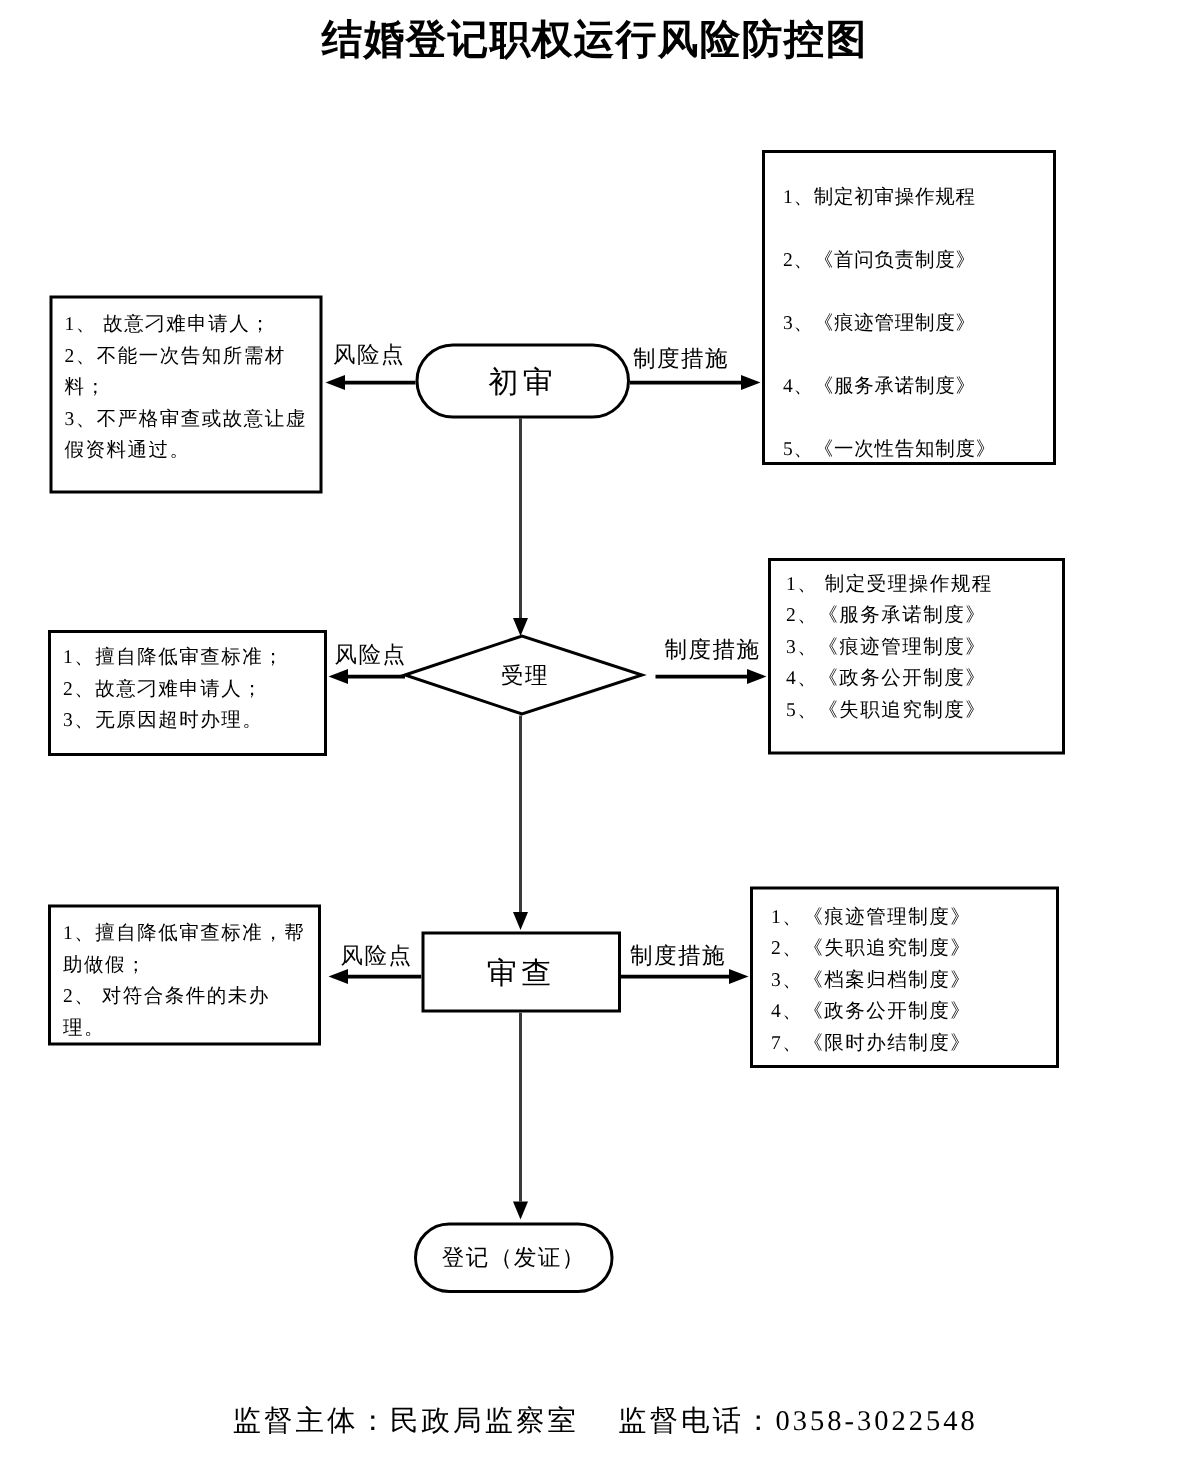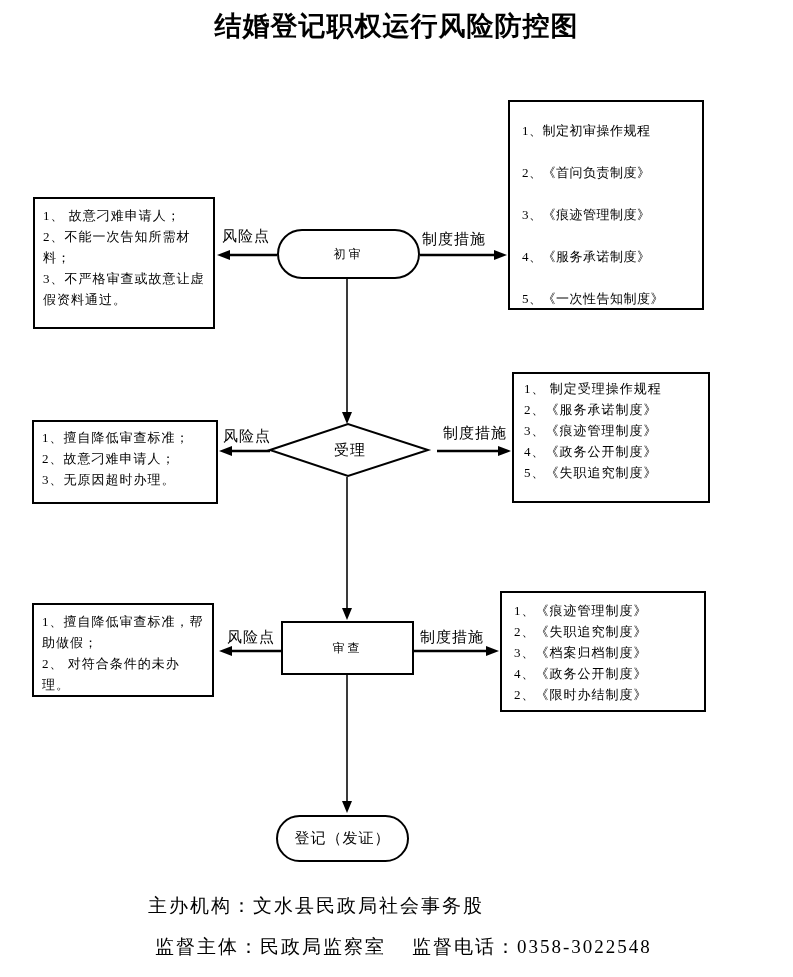--- a/index.html
+++ b/index.html
@@ -23,21 +23,21 @@
   #measure-first{ left:508px; top:100px; width:196px; height:210px;
                   line-height:42px; padding:8px 6px 0 12px; letter-spacing:0.5px; }
   #risk-accept  { left:32px;  top:420px; width:186px; height:84px;  padding-top:5px; }
   #measure-accept{ left:512px; top:372px; width:198px; height:131px; padding:4px 10px; }
   #measure-accept .list { width:140px;font-family:Liberation Serif, serif; }
   #risk-exam    { left:32px;  top:603px; width:182px; height:94px;  padding-top:6px; }
   #measure-exam { left:500px; top:591px; width:206px; height:121px; padding:7px 12px; }
   .node {
     position:absolute; background:#fff; display:flex;
     align-items:center; justify-content:center;
-    font-size:12px; letter-spacing:3px;
+    font-size:20px; letter-spacing:3px;
   }
   .stadium { border:2px solid #000; border-radius:26px; }
   .rect    { border:2px solid #000; }
   #node-first { left:277px; top:229px; width:143px; height:50px; }
   #node-exam  { left:281px; top:621px; width:133px; height:54px; }
   #node-reg   { left:276px; top:815px; width:133px; height:47px;
                 font-size:15px; letter-spacing:1px; border-radius:24px; }
   #node-accept-label { left:272px; top:425px; width:156px; height:50px;
                 border:none; font-size:15px; letter-spacing:1px; background:transparent; }
   .conn-label { position:absolute; font-size:15px; letter-spacing:1px; white-space:nowrap; }
@@ -140,34 +140,33 @@
         <div class="bline">4、《政务公开制度》</div>
         <div class="bline">5、《失职追究制度》</div>
       </div>
   </div>
   <div class="tbox" id="measure-exam">
     <div class="list">
         <div class="bline">1、《痕迹管理制度》</div>
         <div class="bline">2、《失职追究制度》</div>
         <div class="bline">3、《档案归档制度》</div>
         <div class="bline">4、《政务公开制度》</div>
-        <div class="bline">2、《限时办结制度》</div>
+        <div class="bline">7、《限时办结制度》</div>
       </div>
   </div>
 
   <div class="node stadium" id="node-first">初审</div>
   <div class="node" id="node-accept-label">受理</div>
   <div class="node rect" id="node-exam">审查</div>
   <div class="node stadium" id="node-reg">登记（发证）</div>
 
   <div class="conn-label" id="lbl-risk-1">风险点</div>
   <div class="conn-label" id="lbl-measure-1">制度措施</div>
   <div class="conn-label" id="lbl-risk-2">风险点</div>
   <div class="conn-label" id="lbl-measure-2">制度措施</div>
   <div class="conn-label" id="lbl-risk-3">风险点</div>
   <div class="conn-label" id="lbl-measure-3">制度措施</div>
 
-  <div class="footer-line" id="footer-1">主办机构：文水县民政局社会事务股</div>
   <div class="footer-line" id="footer-2">
     <span>监督主体：民政局监察室</span><span class="phone">监督电话：0358-3022548</span>
   </div>
 
 </div>
 
 </body></html>

